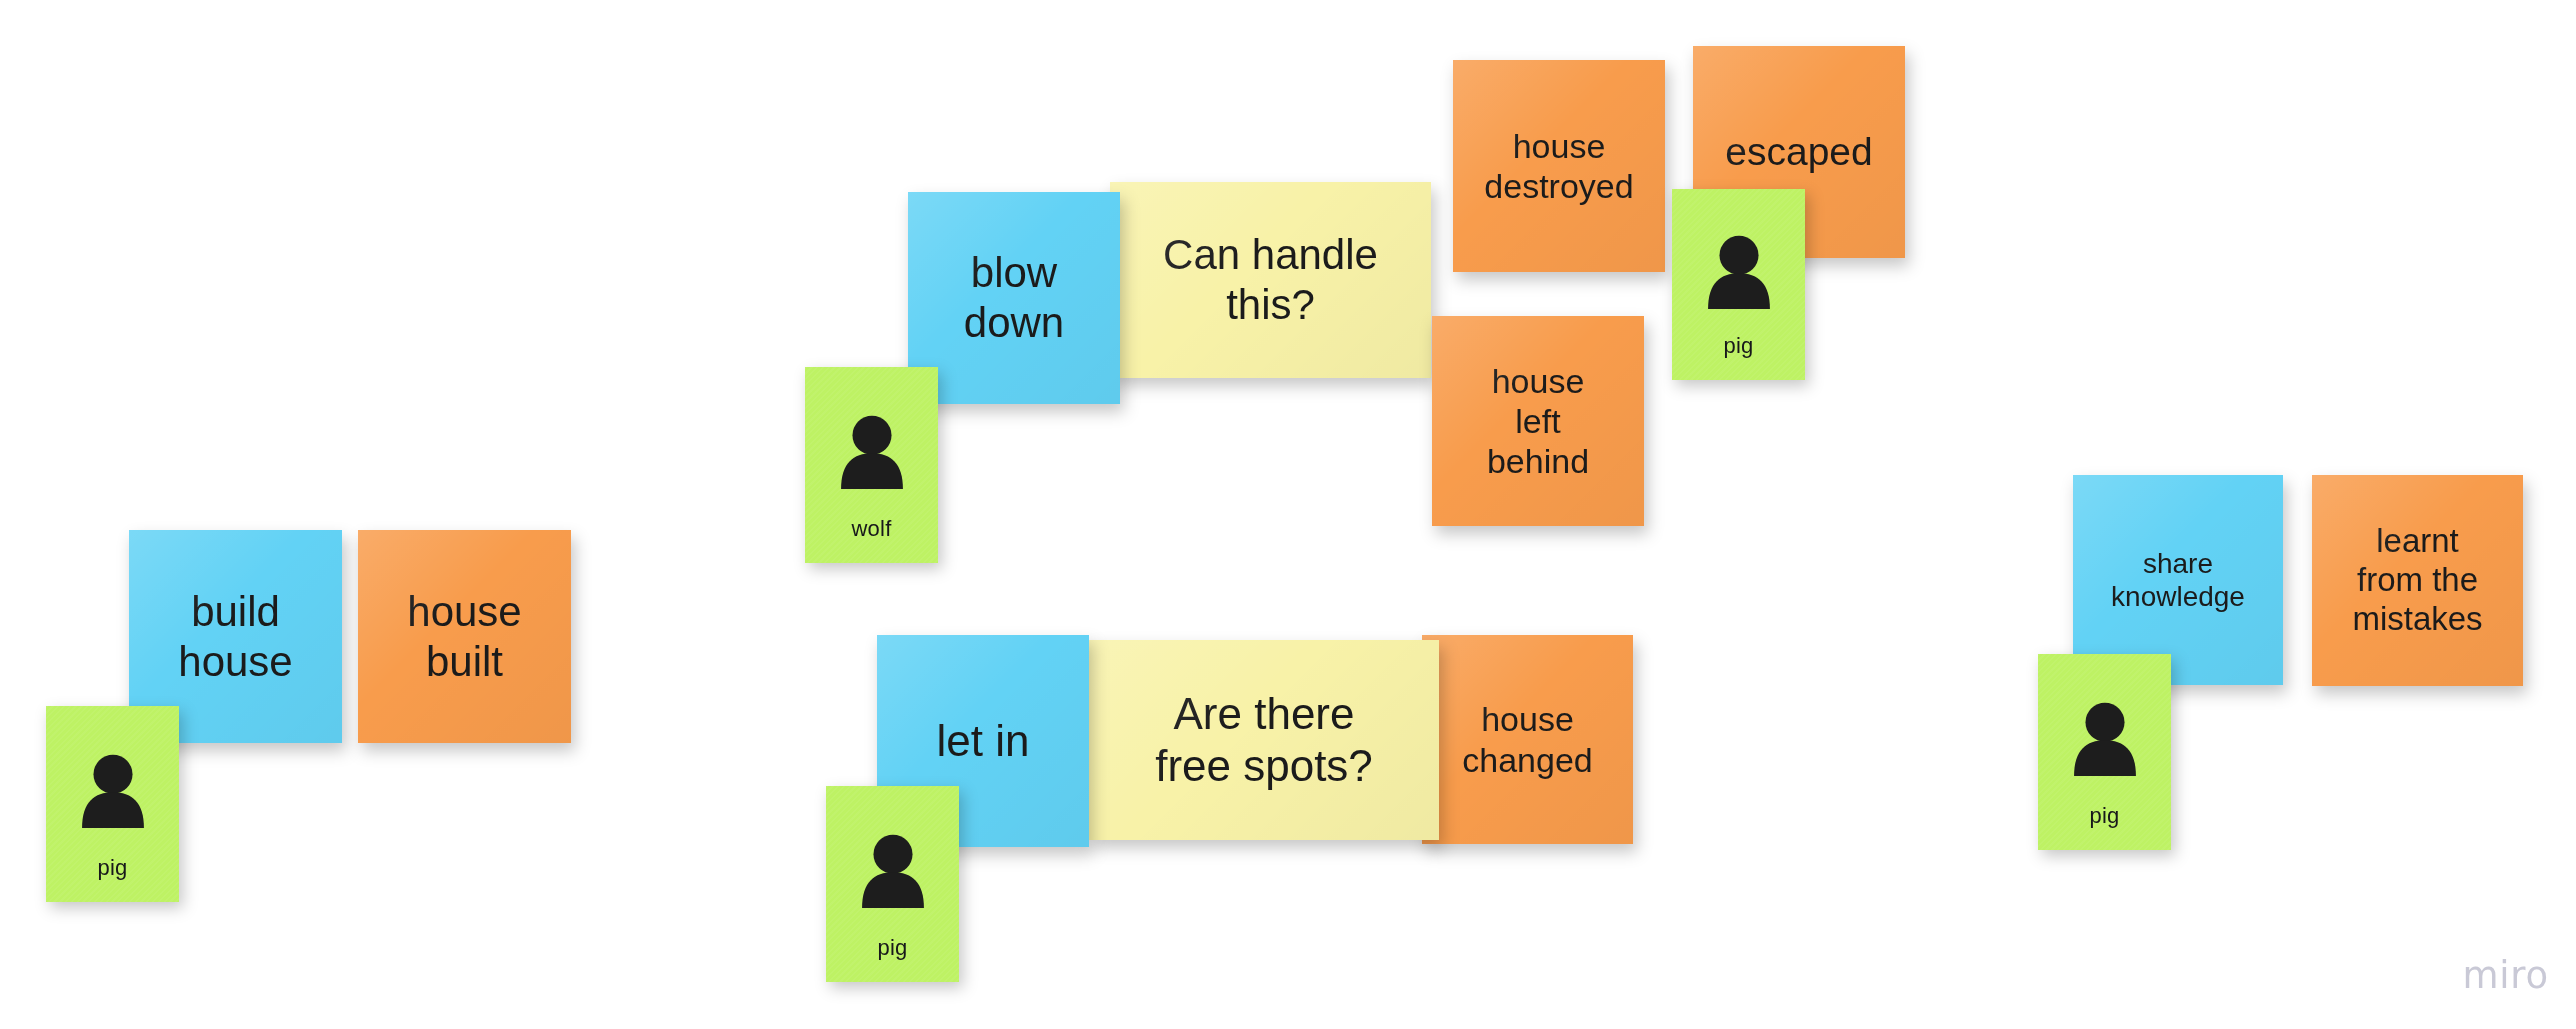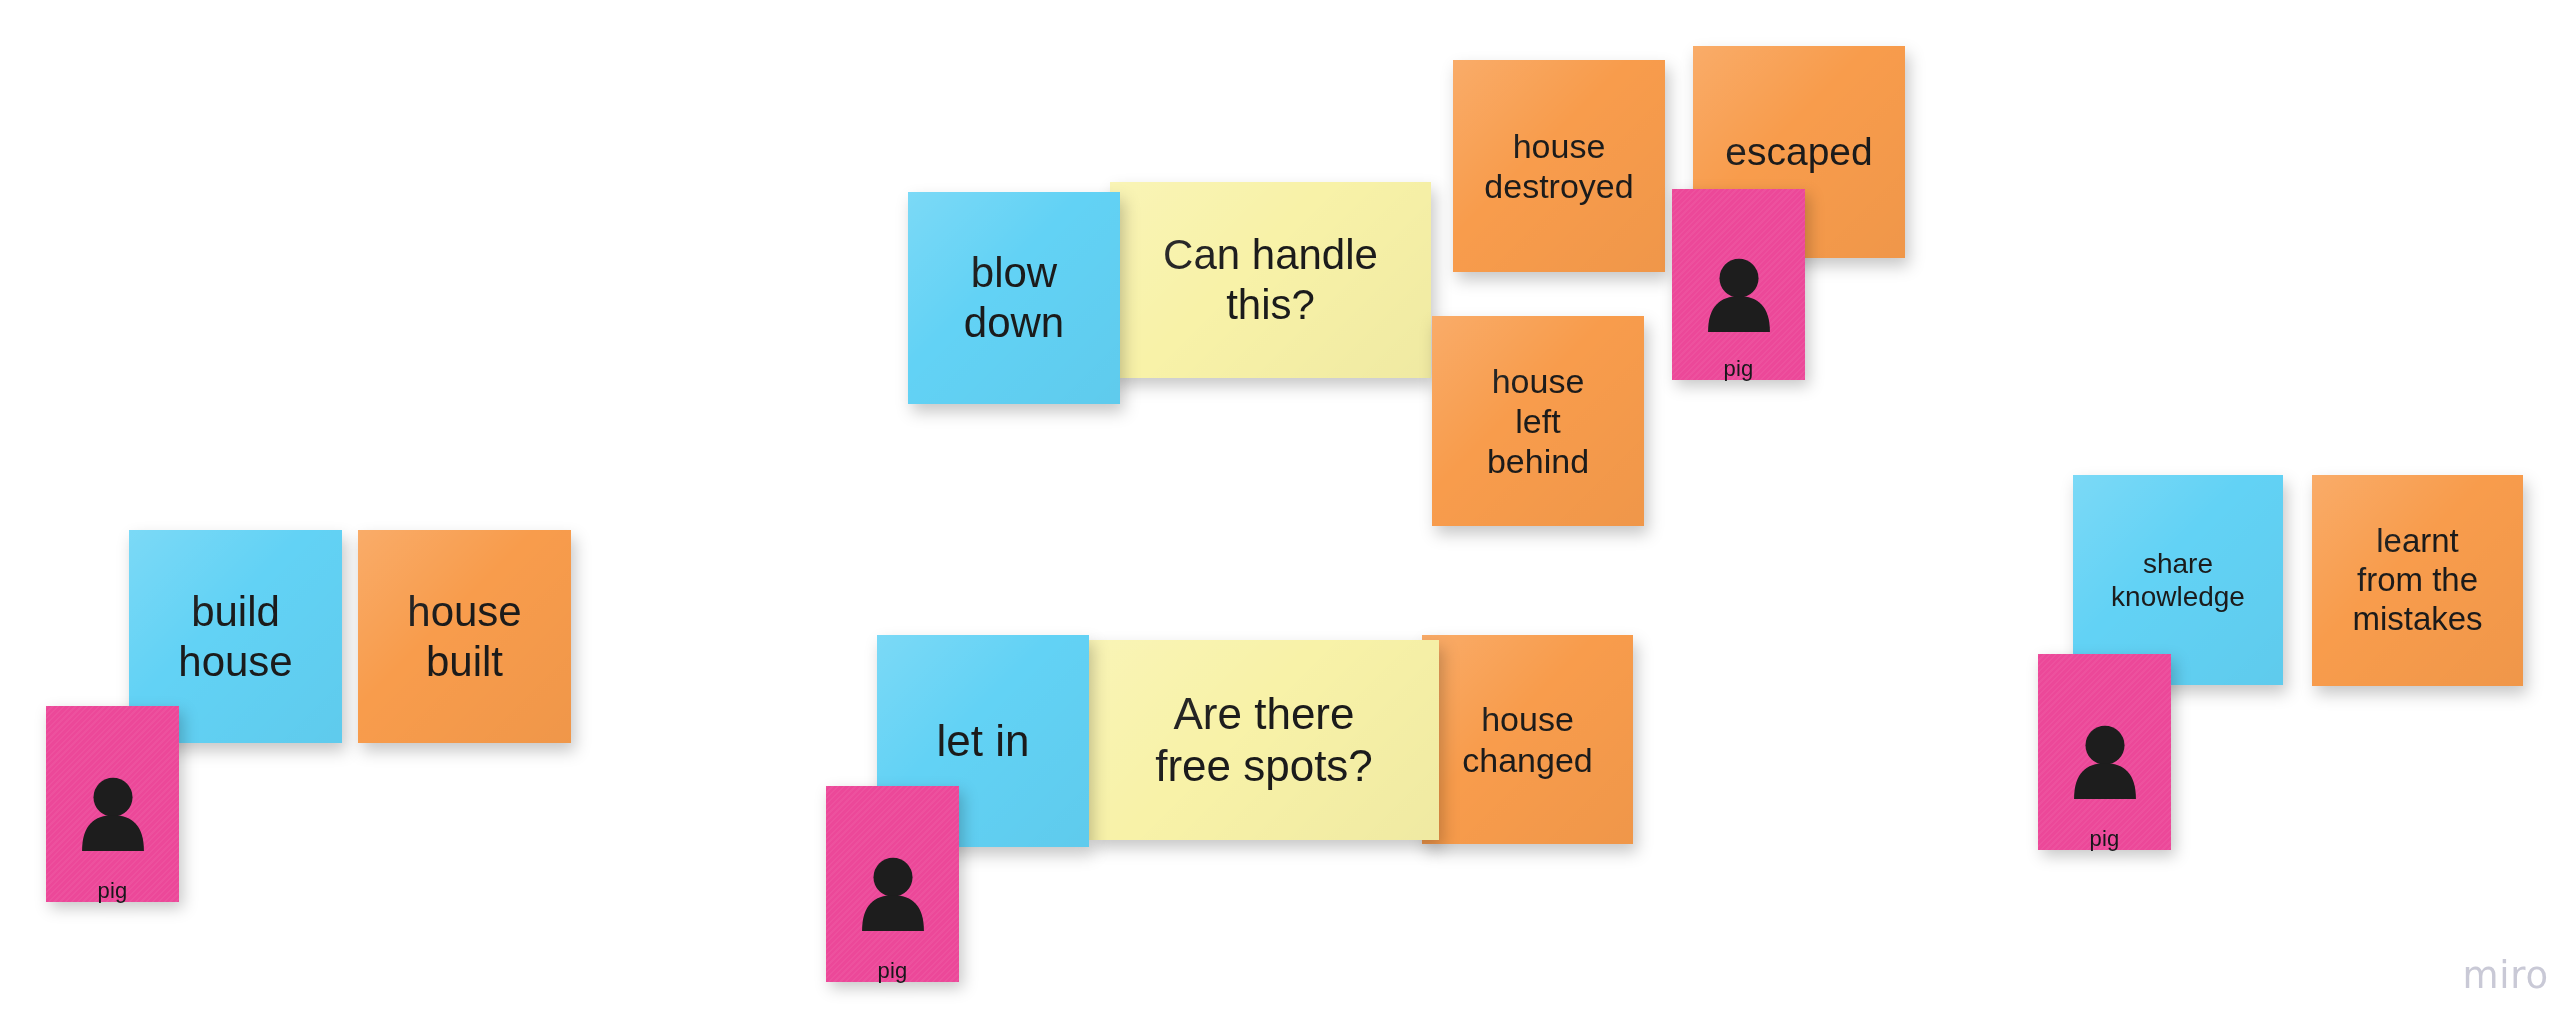--- a/index.html
+++ b/index.html
@@ -47,25 +47,25 @@
   }
 
   .note.blue   { background: #62d2f5; }
   .note.orange { background: #f89c4c; }
   .note.yellow { background: #f8f2a8; }
 
   
   .actor {
     position: absolute;
     box-sizing: border-box;
-    background: #ec4899;
+    background: #bef264;
     display: flex;
     flex-direction: column;
     align-items: center;
-    justify-content: flex-end;
+    justify-content: center;
     filter: drop-shadow(4.1px 6.5px 7.3px rgba(0,0,0,0.22));
     z-index: 30;
   }
   .actor::after {
     content: "";
     position: absolute;
     inset: 0;
     pointer-events: none;
     background: repeating-linear-gradient(135deg, rgba(255,255,255,0.05) 0 1.6px, rgba(0,0,0,0.0) 1.6px 4.1px);
   }
@@ -140,20 +140,29 @@
     <span class="txt">blow
 down</span>
   </div>
 
   <div class="note orange" style="left:1432px; top:316px; width:212px; height:210px; font-size:34px; z-index:18;">
     <span class="txt">house
 left
 behind</span>
   </div>
 
+  <div class="actor" style="left:805px; top:367px; width:133px; height:196px; padding-top:24.4px;">
+    <span class="glyph">
+      <svg width="70" height="75" viewBox="0 0 86 92" aria-hidden="true">
+        <circle cx="43" cy="26" r="24" fill="#1d1d1d"></circle>
+        <path d="M5 92 C5 60 20 48 43 48 C66 48 81 60 81 92 Z" fill="#1d1d1d"></path>
+      </svg>
+    </span>
+    <span class="who" style="margin-top:29px;">wolf</span>
+  </div>
 
   <div class="actor" style="left:1672px; top:189px; width:133px; height:191px; padding-top:21px;">
     <span class="glyph">
       <svg width="70" height="75" viewBox="0 0 86 92" aria-hidden="true">
         <circle cx="43" cy="26" r="24" fill="#1d1d1d"></circle>
         <path d="M5 92 C5 60 20 48 43 48 C66 48 81 60 81 92 Z" fill="#1d1d1d"></path>
       </svg>
     </span>
     <span class="who" style="margin-top:26px;">pig</span>
   </div>

